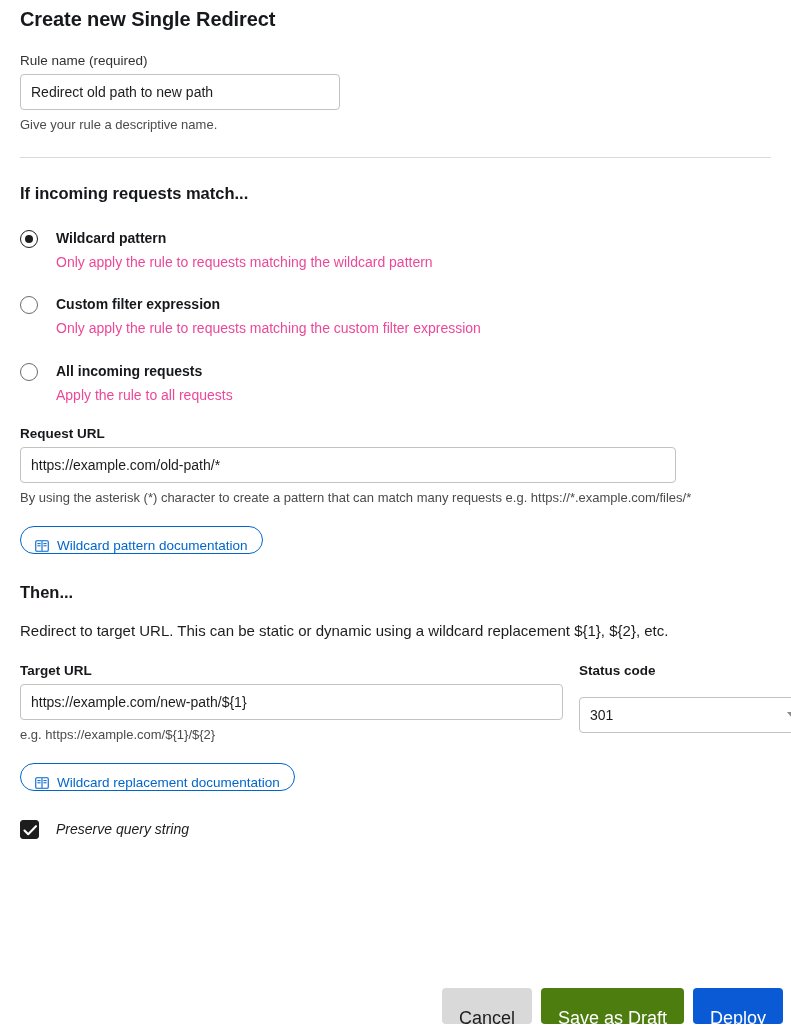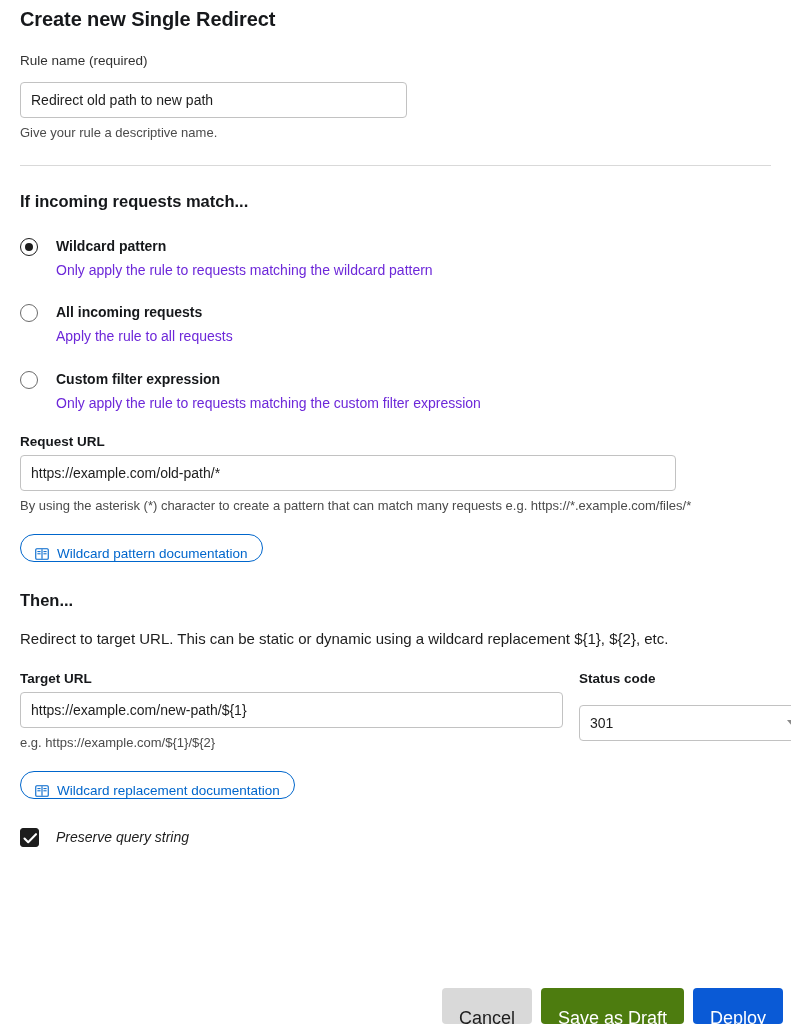--- a/index.html
+++ b/index.html
@@ -42,21 +42,21 @@
     font-family: "Liberation Sans", sans-serif;
     font-size: 14px;
     color: #1d1d1d;
     border: 1px solid #c2c2c2;
     border-radius: 4px;
     height: 36px;
     padding: 0 10px;
     background: #fff;
     outline: none;
   }
-  #rule-name-input { width: 387px; margin-top: 8px; }
+  #rule-name-input { width: 320px; }
   .hint {
     font-size: 13px;
     color: #4b4b4b;
     margin-top: 6px;
     line-height: 1.45;
   }
   hr.divider {
     border: none;
     border-top: 1px solid #d9d9d9;
     margin: 22px 0 0 0;
@@ -99,21 +99,21 @@
   }
   .radio-text { margin-left: 18px; }
   .radio-title {
     font-size: 14px;
     font-weight: bold;
     color: #16181b;
     line-height: 1.3;
   }
   .radio-desc {
     font-size: 14px;
-    color: #6d28d9;
+    color: #ec4899;
     margin-top: 6px;
     line-height: 1.3;
   }
   #request-url-input { width: 656px; display: block; }
   .doc-pill {
     display: inline-flex;
     align-items: flex-end;
     gap: 8px;
     border: 1px solid #0066cc;
     color: #0066cc;
@@ -254,30 +254,30 @@
       <span class="radio-outer checked"></span>
       <span class="radio-text">
         <span class="radio-title">Wildcard pattern</span>
         <div class="radio-desc">Only apply the rule to requests matching the wildcard pattern</div>
       </span>
     </div>
 
     <div class="radio-row">
       <span class="radio-outer"></span>
       <span class="radio-text">
-        <span class="radio-title">All incoming requests</span>
-        <div class="radio-desc">Apply the rule to all requests</div>
+        <span class="radio-title">Custom filter expression</span>
+        <div class="radio-desc">Only apply the rule to requests matching the custom filter expression</div>
       </span>
     </div>
 
     <div class="radio-row">
       <span class="radio-outer"></span>
       <span class="radio-text">
-        <span class="radio-title">Custom filter expression</span>
-        <div class="radio-desc">Only apply the rule to requests matching the custom filter expression</div>
+        <span class="radio-title">All incoming requests</span>
+        <div class="radio-desc">Apply the rule to all requests</div>
       </span>
     </div>
 
   </div>
 
   <div class="field-label bold">Request URL</div>
   <input id="request-url-input" class="text-input" type="text" value="https://example.com/old-path/*" style="">
   <div class="hint">By using the asterisk (*) character to create a pattern that can match many requests e.g. https://*.example.com/files/*</div>
 
   <div class="doc-pill">

